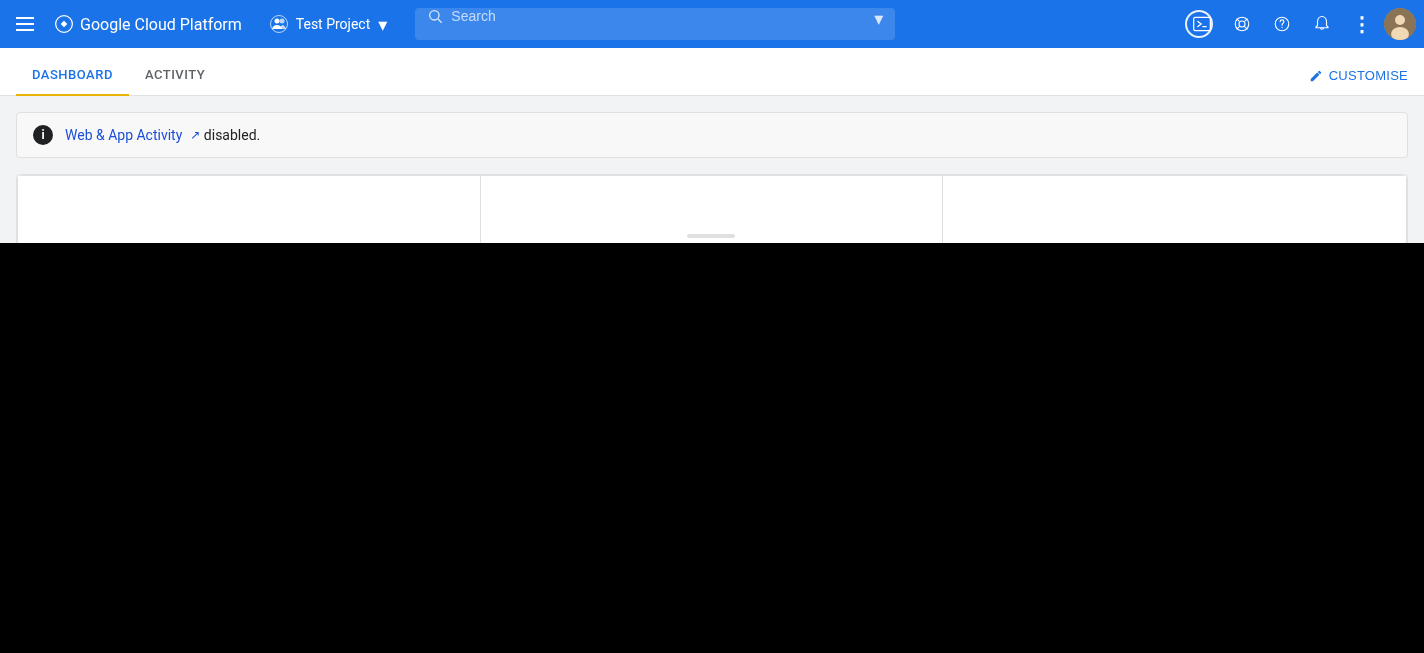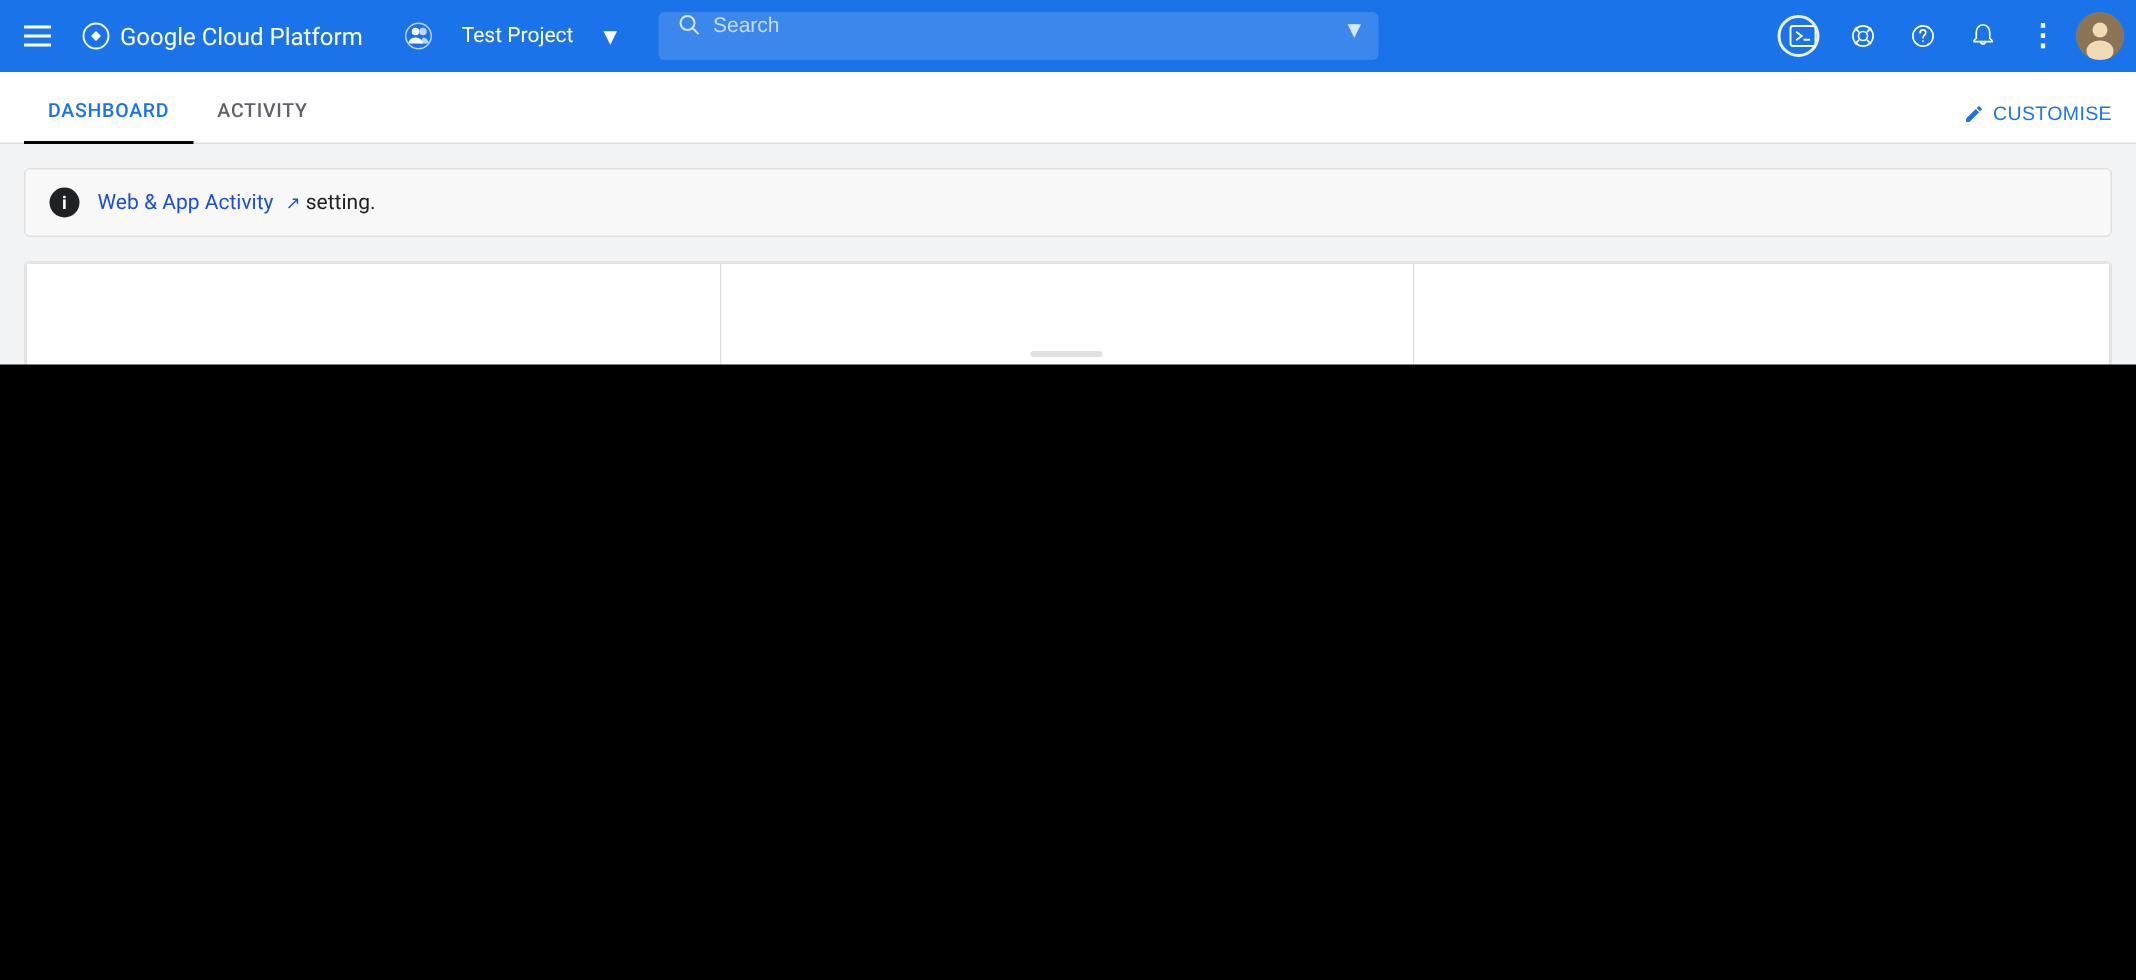--- a/index.html
+++ b/index.html
@@ -49,21 +49,21 @@
     }
     .gcp-title {
       font-size: 16px;
       font-weight: 400;
       color: white;
       white-space: nowrap;
     }
     .project-selector {
       display: flex;
       align-items: center;
-      gap: 20px;
+      gap: 8px;
       margin-left: 8px;
       cursor: pointer;
       padding: 4px 8px;
       border-radius: 4px;
     }
     .project-icon {
       width: 18px;
       height: 18px;
       border-radius: 50%;
       border: 1px solid rgba(255,255,255,0.7);
@@ -162,21 +162,21 @@
       font-weight: 500;
       letter-spacing: 0.5px;
       cursor: pointer;
       color: #5f6368;
       border-bottom: 2px solid transparent;
       text-transform: uppercase;
       margin-bottom: -1px;
     }
     .tab.active {
       color: #1a73e8;
-      border-bottom: 2px solid #000000;
+      border-bottom: 2px solid #eab308;
     }
 
     .customise-btn {
       margin-left: auto;
       display: flex;
       align-items: center;
       gap: 6px;
       color: #1a73e8;
       font-size: 13px;
       font-weight: 500;
@@ -401,21 +401,21 @@
 </div>
 
 <div class="main-content">
 
   <div class="notification-banner">
     <div class="info-icon">i</div>
     <div class="notification-text">
       <a class="notification-link" href="#">
         <span>Web &amp; App Activity</span>
         <span class="ext-icon">↗</span>
-      </a><span> setting.</span>
+      </a><span> disabled.</span>
     </div>
   </div>
 
   <div style="background:white; border:1px solid #e0e0e0; border-radius:4px;">
 
     <div class="widget-grid">
       <div class="widget-slot"></div>
       <div class="widget-slot">
         <div style="display:flex; align-items:center; justify-content:center; height:100%;">
           <div style="width:48px; height:4px; background:#e0e0e0; border-radius:2px;"></div>

